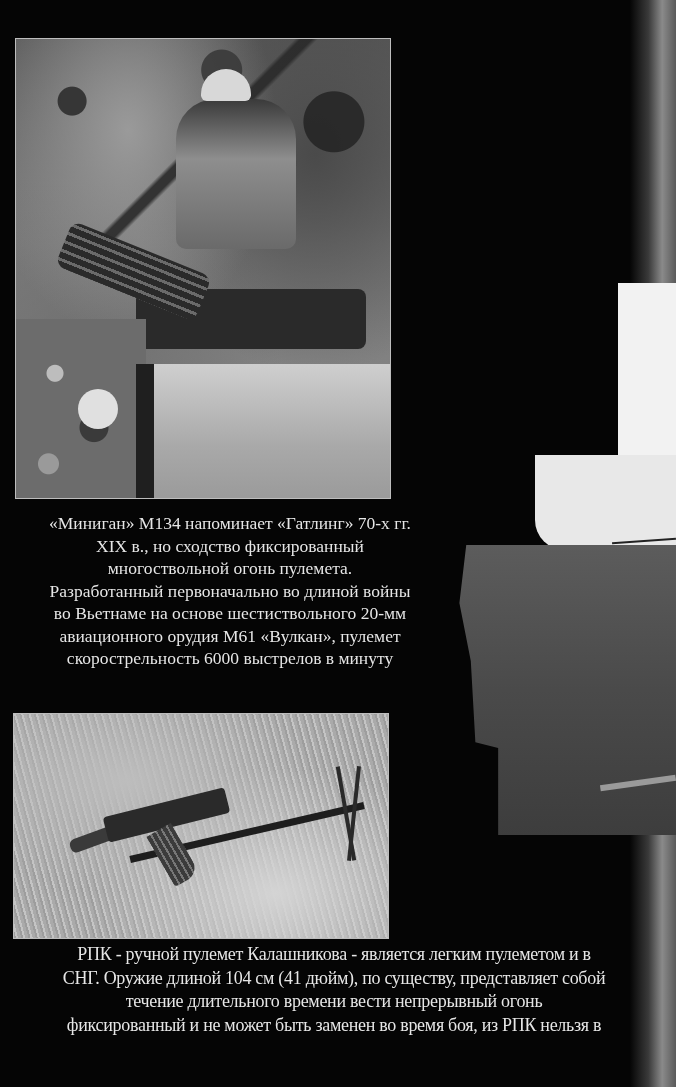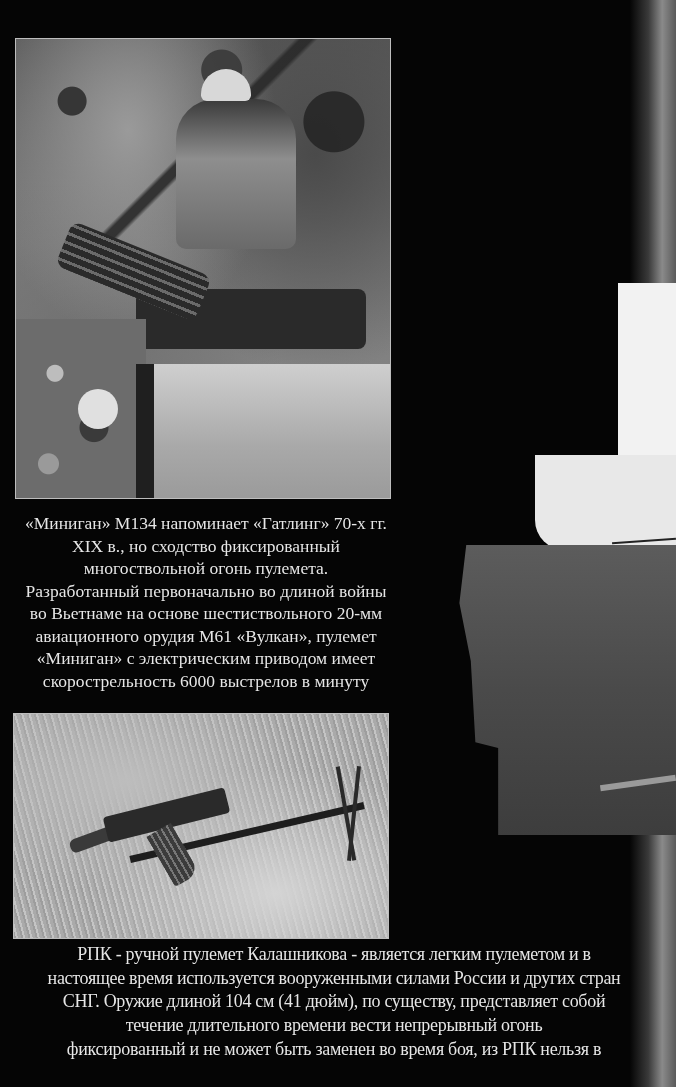--- a/index.html
+++ b/index.html
@@ -124,21 +124,21 @@
     }
     .photo-rpk .bipod-a { left: 330px; transform: rotate(-10deg); }
     .photo-rpk .bipod-b { left: 338px; transform: rotate(6deg); }
 
     .caption {
       position: absolute; z-index: 3; color: #e6e6e6; text-align: center;
       text-shadow: 0 0 1px #000;
     }
     .caption-minigun {
       left: 0; top: 512px; width: 412px;
-      font-size: 17.5px; line-height: 22.5px;
+      font-size: 17.5px; line-height: 22.5px; padding-left: 24px;
     }
     .caption-rpk {
       left: 0; top: 943px; width: 668px;
       font-size: 18px; line-height: 23.7px;
       letter-spacing: -0.3px;
       font-family: Liberation Serif, serif;
     }
     .caption .line { display: block; white-space: nowrap; }
   </style>
 </head>
@@ -164,32 +164,30 @@
   <div class="hull"></div>
 </div>
 
 <div class="caption caption-minigun">
   <span class="line">«Миниган» М134 напоминает «Гатлинг» 70-х гг.</span>
   <span class="line">XIX в., но сходство фиксированный</span>
   <span class="line">многоствольной огонь пулемета.</span>
   <span class="line">Разработанный первоначально во длиной войны</span>
   <span class="line">во Вьетнаме на основе шестиствольного 20-мм</span>
   <span class="line">авиационного орудия М61 «Вулкан», пулемет</span>
-  <span class="line">«Миниган» с электрическим приводом имеет</span>
   <span class="line">скорострельность 6000 выстрелов в минуту</span>
 </div>
 
 <div class="photo photo-rpk">
   <div class="stock"></div>
   <div class="receiver"></div>
   <div class="barrel"></div>
   <div class="magazine"></div>
   <div class="bipod-a"></div>
   <div class="bipod-b"></div>
 </div>
 
 <div class="caption caption-rpk">
   <span class="line">РПК - ручной пулемет Калашникова - является легким пулеметом и в</span>
-  <span class="line">настоящее время используется вооруженными силами России и других стран</span>
   <span class="line">СНГ. Оружие длиной 104 см (41 дюйм), по существу, представляет собой</span>
   <span class="line">течение длительного времени вести непрерывный огонь</span>
   <span class="line">фиксированный и не может быть заменен во время боя, из РПК нельзя в</span>
 </div>
 
 </body></html>

